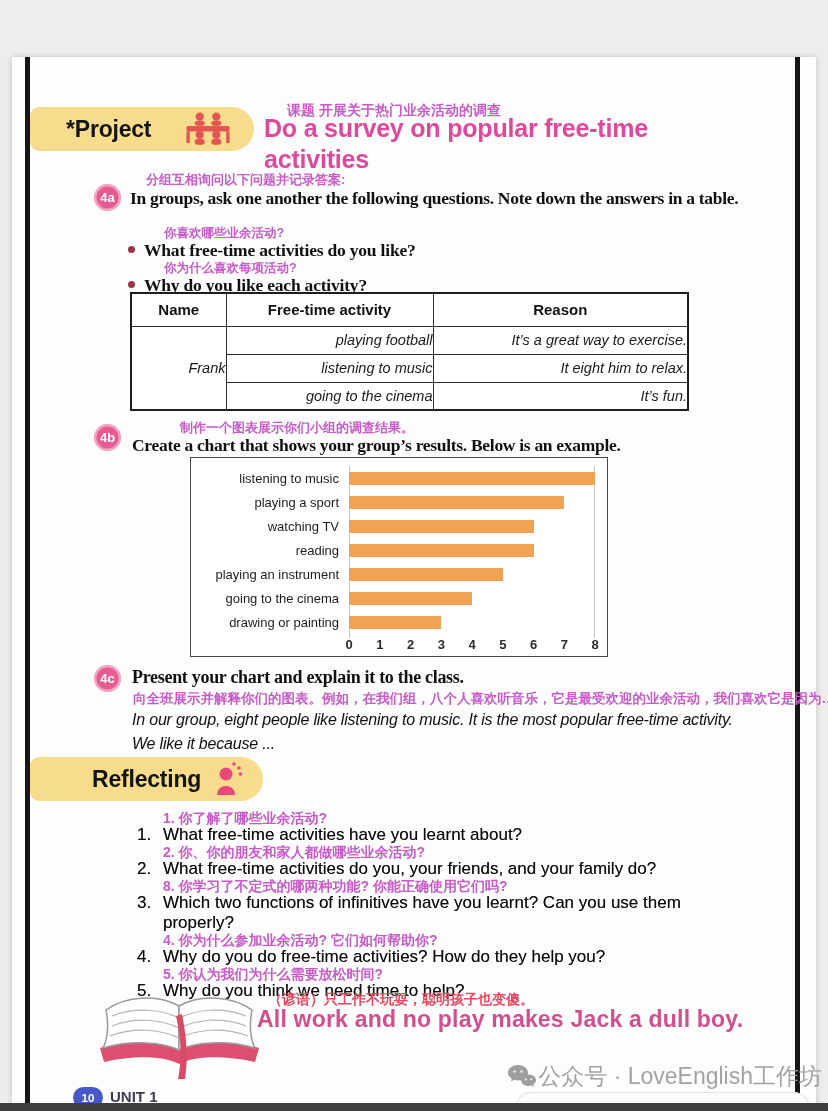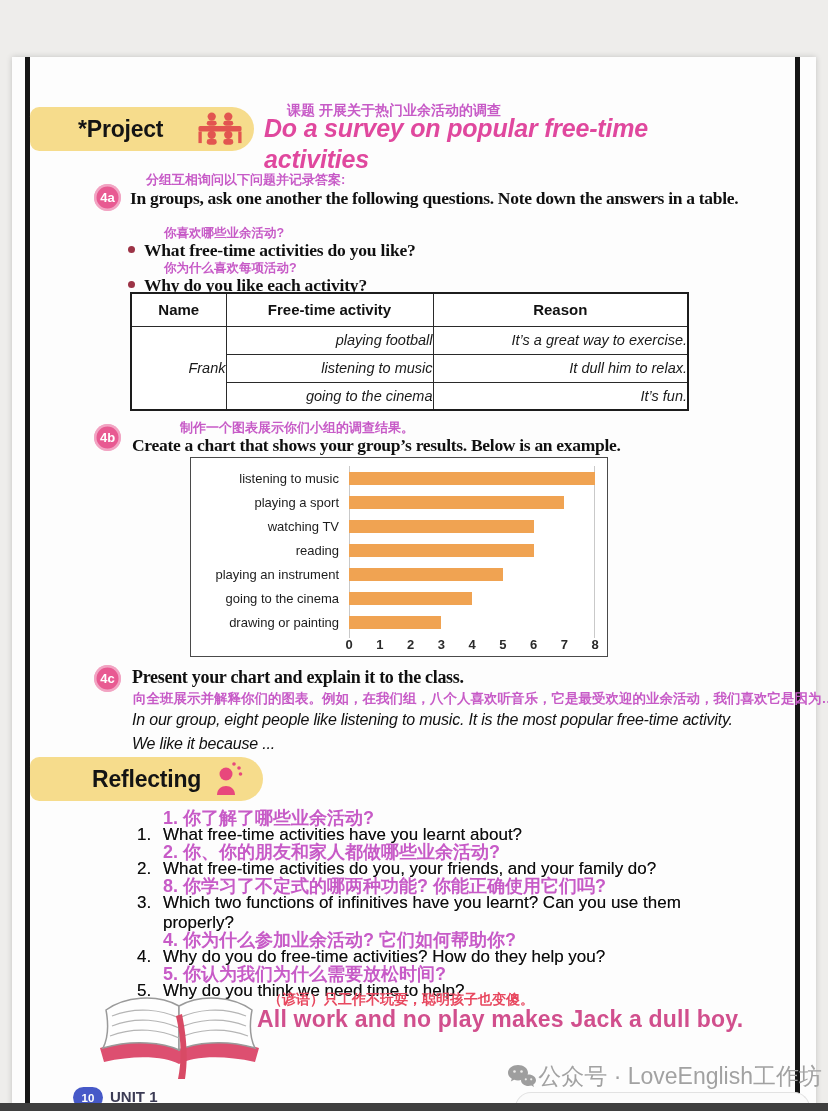--- a/index.html
+++ b/index.html
@@ -9,28 +9,28 @@
   .page{position:absolute;left:12px;top:57px;width:804px;height:1054px;background:#fdfdfd;
         box-shadow:0 0 6px rgba(0,0,0,.18);}
   .spine{position:absolute;top:57px;width:5px;height:1046px;background:#161616;}
   .spine.left{left:25px;} .spine.right{left:795px;}
   .bottom-bar{position:absolute;left:0;bottom:0;width:828px;height:8px;background:#3f3f3f;}
   .bottom-card{position:absolute;left:515px;top:1092px;width:293px;height:19px;background:#fbfbfb;
         border:1px solid #e2e2e2;border-bottom:none;border-radius:16px 16px 0 0;}
 
   .banner{position:absolute;background:var(--banner_yellow);display:flex;align-items:center;}
   .banner.project{left:30px;top:107px;width:224px;height:44px;border-radius:10px 24px 24px 10px;
-        padding-left:48px;box-sizing:border-box;gap:28px;}
+        padding-left:36px;box-sizing:border-box;gap:28px;}
   .banner.reflect{left:30px;top:757px;width:233px;height:44px;border-radius:10px 24px 24px 10px;
         padding-left:62px;box-sizing:border-box;gap:12px;}
   .banner-label{font-weight:700;font-size:23px;color:#141414;letter-spacing:-0.2px;}
 
   .topic-zh{position:absolute;left:287px;top:102px;font-size:14px;color:var(--note_magenta);font-weight:700;}
   .main-title{position:absolute;left:264px;top:113px;width:400px;font-size:25px;line-height:1.22;
-        font-weight:700;color:var(--title_pink);letter-spacing:-0.2px;font-style:italic;}
+        font-weight:700;color:var(--title_pink);letter-spacing:-0.2px;}
 
   .badge{position:absolute;width:27px;height:27px;border-radius:50%;background:var(--badge_pink);
         color:#fff;font-size:13px;font-weight:700;display:flex;align-items:center;justify-content:center;
         box-shadow:inset 0 0 0 2.5px rgba(255,255,255,.45);}
   .b4a{left:94px;top:184px;} .b4b{left:94px;top:424px;} .b4c{left:94px;top:665px;}
 
   .note-zh{position:absolute;font-size:13px;color:var(--note_magenta);font-weight:700;white-space:nowrap;}
   .n4a{left:146px;top:171px;} .n4b{left:180px;top:419px;} .n4c{left:133px;top:690px;font-size:13.5px;}
 
   .instr{position:absolute;font-family:"Liberation Serif",serif;font-weight:700;color:#101010;
@@ -63,21 +63,21 @@
   .bar-label{width:146px;padding-right:10px;box-sizing:border-box;text-align:right;font-size:13px;color:#1c1c1c;flex:none;}
   .bar-track{flex:1;height:24px;display:flex;align-items:center;}
   .bar{height:13px;background:var(--bar_orange);}
   .chart-axis{position:relative;margin-left:146px;height:20px;}
   .tick{position:absolute;top:3px;transform:translateX(-50%);font-size:13px;font-weight:700;color:#2a2a2a;}
 
   .example{position:absolute;left:132px;top:708px;width:615px;font-size:16px;font-style:italic;
         color:#101010;line-height:1.5;letter-spacing:-0.2px;}
 
   .rq-list{position:absolute;left:137px;top:811px;width:600px;}
-  .rq-zh{margin:0 0 0 26px;font-size:18px;line-height:14px;color:var(--note_magenta);font-weight:700;white-space:nowrap;}
+  .rq-zh{margin:0 0 0 26px;font-size:14px;line-height:14px;color:var(--note_magenta);font-weight:700;white-space:nowrap;}
   .rq-row{display:flex;font-size:17px;line-height:20px;color:#0c0c0c;text-shadow:0 0 .4px rgba(0,0,0,.55);}
   .rq-num{width:26px;flex:none;}
   .rq-text{flex:1;}
 
   .proverb-zh{position:absolute;left:268px;top:991px;font-size:14px;font-weight:700;color:#e8485f;white-space:nowrap;}
   .proverb-en{position:absolute;left:257px;top:1006px;font-size:23px;font-weight:700;color:var(--proverb_pink);
         letter-spacing:0.2px;white-space:nowrap;}
   .book{position:absolute;left:92px;top:986px;}
 
   .watermark{position:absolute;right:6px;top:1061px;display:flex;align-items:center;gap:2px;
@@ -140,21 +140,21 @@
       <th class="col-act">Free-time activity</th>
       <th class="col-reason">Reason</th>
     </tr>
     <tr>
       <td rowspan="3" class="name-cell">Frank</td>
       <td>playing football</td>
       <td>It’s a great way to exercise.</td>
     </tr>
     <tr>
       <td>listening to music</td>
-      <td>It dull him to relax.</td>
+      <td>It eight him to relax.</td>
     </tr>
     <tr>
       <td>going to the cinema</td>
       <td>It’s fun.</td>
     </tr>
   </tbody>
     </table>
 
   <div class="badge b4b">4b</div>
   <div class="note-zh n4b">制作一个图表展示你们小组的调查结果。</div>

